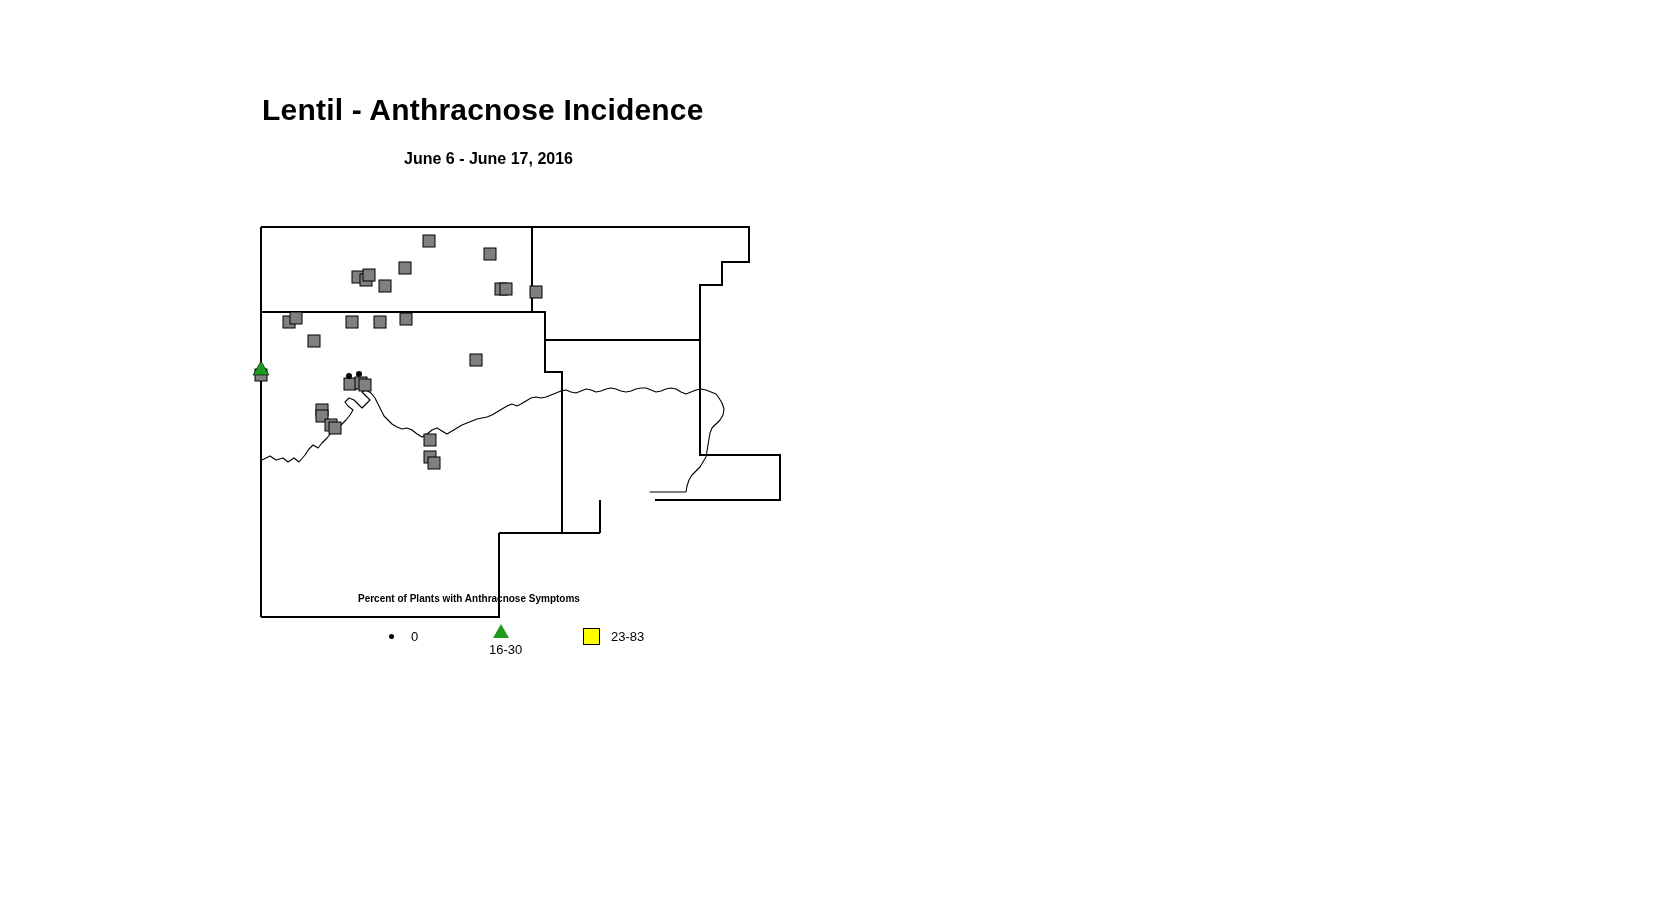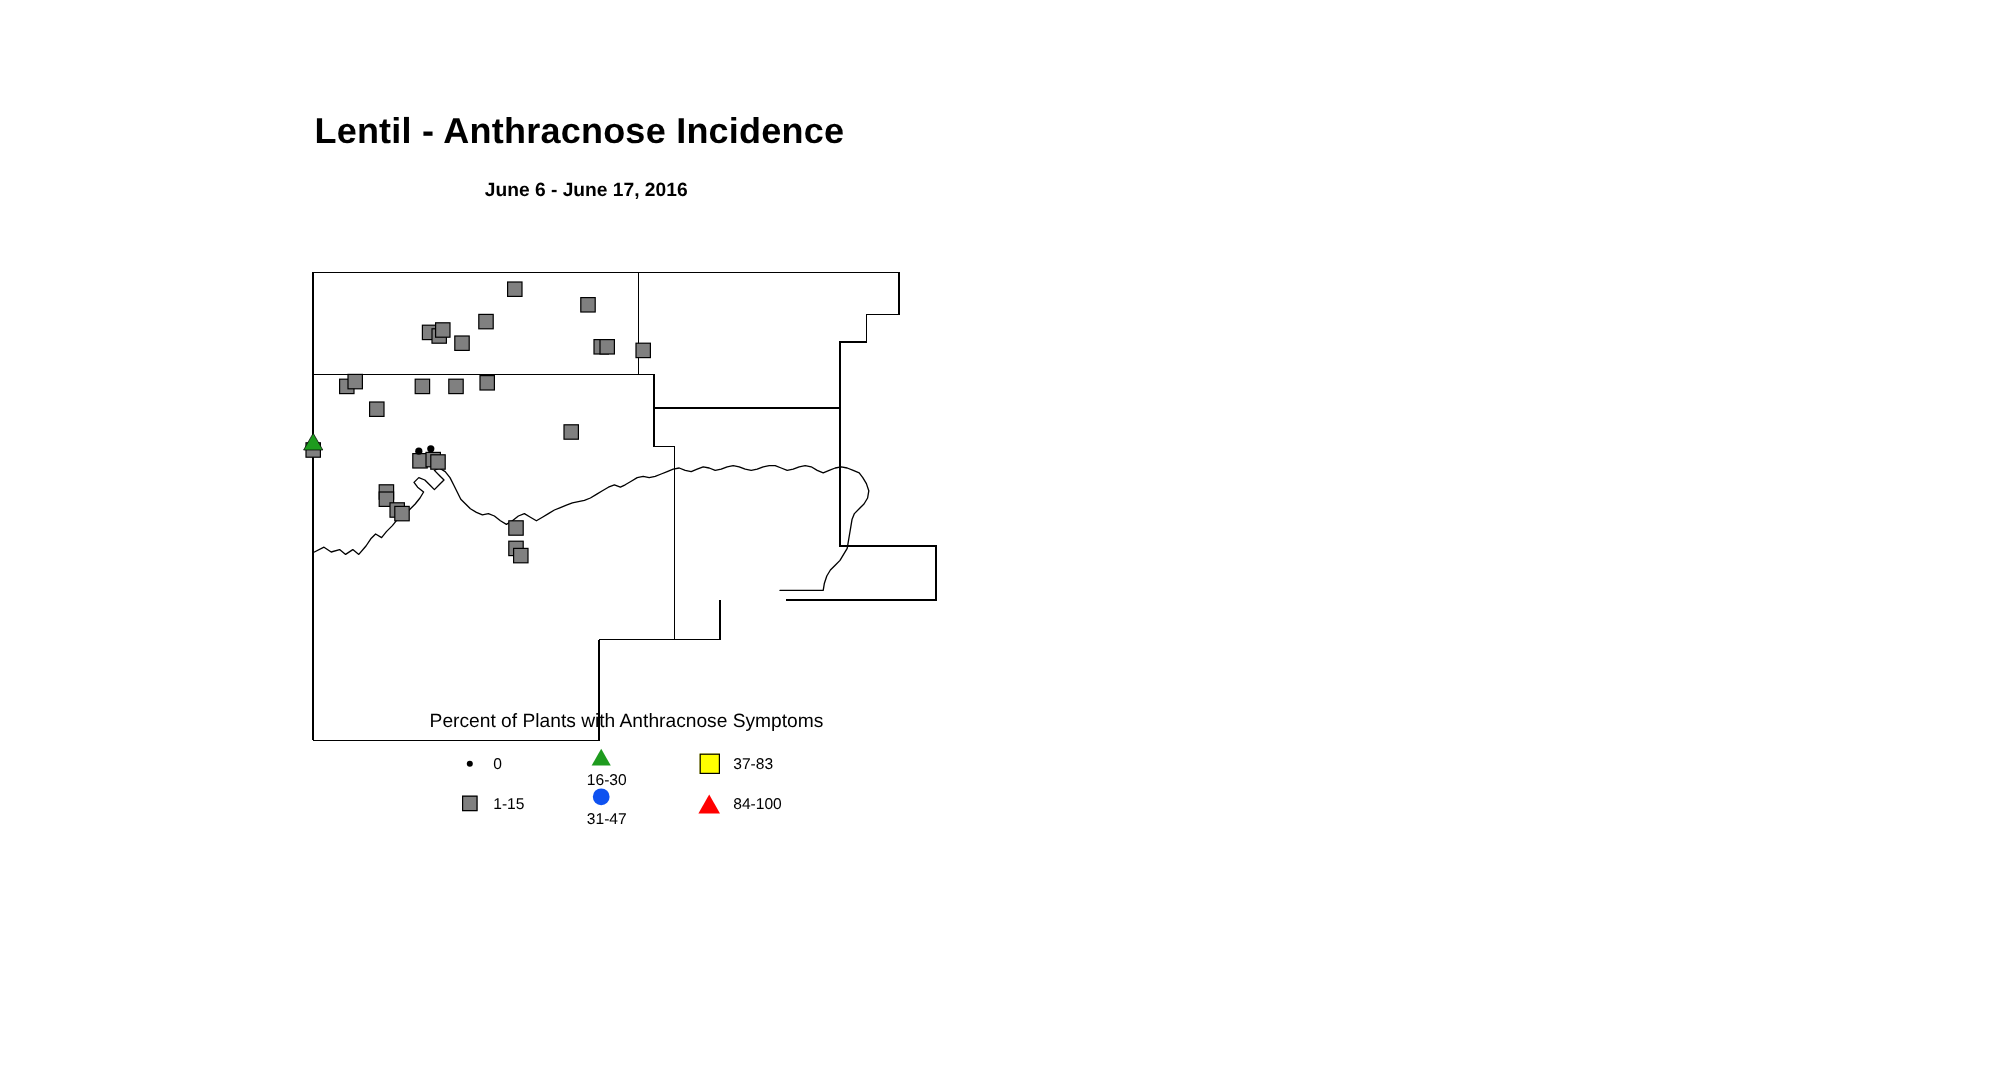--- a/index.html
+++ b/index.html
@@ -52,22 +52,22 @@
     position: absolute;
     left: 0; top: 0;
     width: 1673px;
     height: 900px;
     overflow: visible;
   }
   .legend-title {
     position: absolute;
     left: 358px;
     top: 593px;
-    font-size: 16px;
-    font-weight: normal;
+    font-size: 10px;
+    font-weight: bold;
     white-space: nowrap;
     color: #000;
   }
   .legend {
     position: absolute;
     left: 380px;
     top: 620px;
     width: 330px;
   }
   .legend-row {
@@ -241,38 +241,18 @@
       <div class="legend-item col1">
         <span class="sym">
             <span class="sym-tri-green"></span>
           </span>
         <span class="lbl">16-30</span>
       </div>
       <div class="legend-item col2">
         <span class="sym">
             <span class="sym-square-yellow"></span>
           </span>
-        <span class="lbl">37-83</span>
-      </div>
-    </div>
-    <div class="legend-row">
-      <div class="legend-item col0">
-        <span class="sym">
-            <span class="sym-square"></span>
-          </span>
-        <span class="lbl">1-15</span>
-      </div>
-      <div class="legend-item col1">
-        <span class="sym">
-            <span class="sym-circle-blue"></span>
-          </span>
-        <span class="lbl">31-47</span>
-      </div>
-      <div class="legend-item col2">
-        <span class="sym">
-            <span class="sym-tri-red"></span>
-          </span>
-        <span class="lbl">84-100</span>
+        <span class="lbl">23-83</span>
       </div>
     </div>
   </div>
 
 </div>
 
 </body></html>

